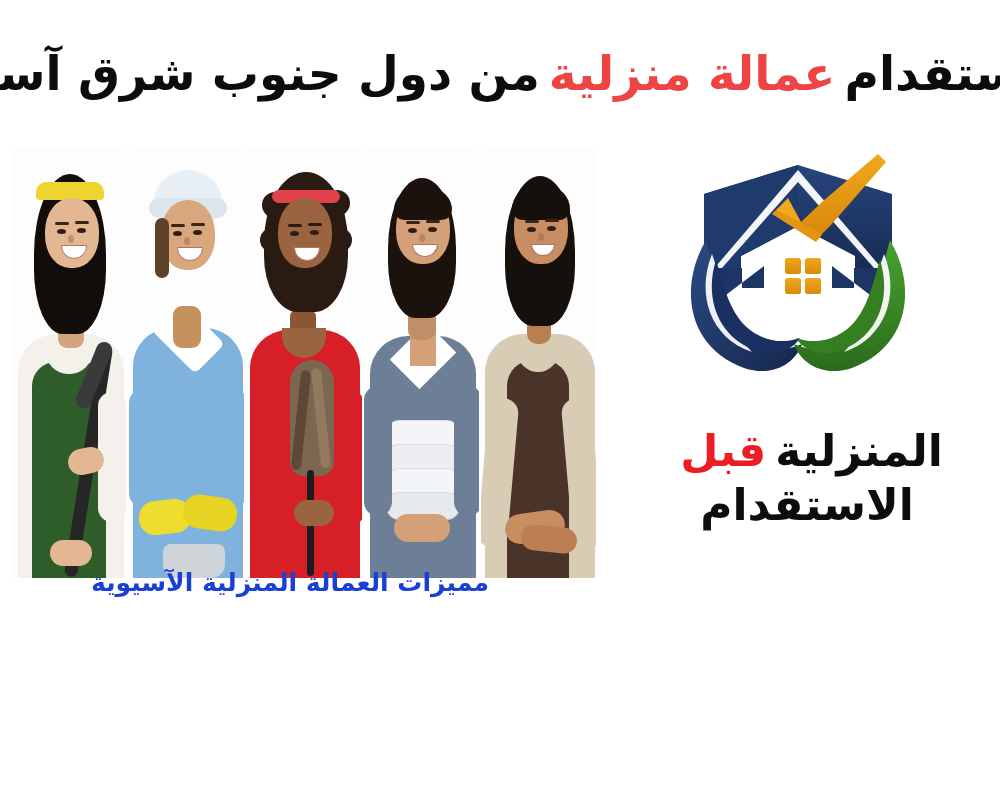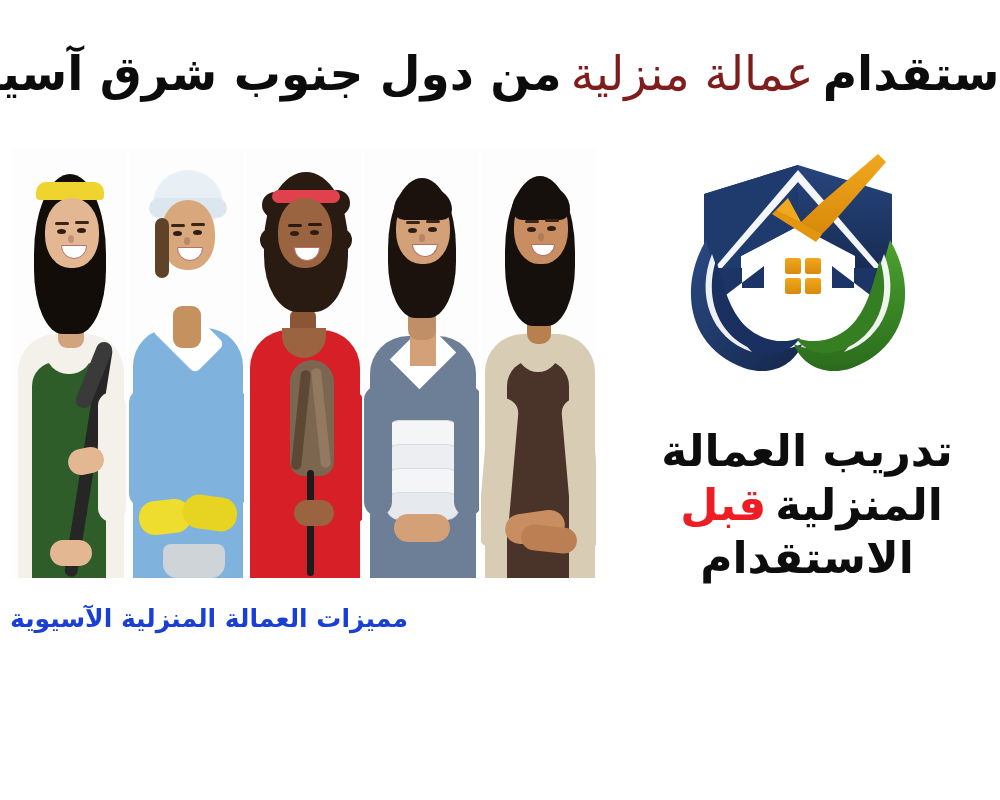--- a/index.html
+++ b/index.html
@@ -32,22 +32,22 @@
   }
   .headline .txt {
     font-size: 47px;
     font-weight: 700;
     letter-spacing: -0.5px;
     line-height: 1.15;
     color: #0c0c0c;
     font-family: "DejaVu Sans", "Liberation Sans", sans-serif;
   }
   .headline .red {
-    color: #7f1d1d;
-    font-weight: 400;
+    color: #ef4444;
+    font-weight: 700;
   }
   .sp { display: inline-block; width: 9px; }
 
   
   .collage {
     position: absolute;
     left: 12px;
     top: 148px;
     width: 584px;
     height: 430px;
@@ -124,23 +124,23 @@
     font-weight: 700;
     color: #0d0d0d;
     font-family: "DejaVu Sans", "Liberation Sans", sans-serif;
   }
   .right-text .red { color: #ee1d24; }
 
   
   .blue-sub {
     position: absolute;
     left: 10px;
-    top: 604px;
+    top: 568px;
     width: 560px;
-    text-align: left;
+    text-align: center;
     direction: rtl;
     font-size: 25px;
     font-weight: 700;
     color: #1a3fd4;
     font-family: "DejaVu Sans", "Liberation Sans", sans-serif;
     white-space: nowrap;
   }
 
   
   .bottom-cap {
@@ -373,21 +373,20 @@
       <g>
         <rect x="113" y="110" width="16" height="16" rx="2.5" fill="url(#orangeGrad)"></rect>
         <rect x="133" y="110" width="16" height="16" rx="2.5" fill="url(#orangeGrad)"></rect>
         <rect x="113" y="130" width="16" height="16" rx="2.5" fill="url(#orangeGrad)"></rect>
         <rect x="133" y="130" width="16" height="16" rx="2.5" fill="url(#orangeGrad)"></rect>
       </g>
     </svg>
   </div>
 
   <div class="right-text">
-    <div>تدريب العمالة</div>
     <div>
       <span>المنزلية</span><span class="sp"></span><span class="red">قبل</span><span class="sp"></span><span>الاستقدام</span>
     </div>
   </div>
 
   <div class="blue-sub">مميزات العمالة المنزلية الآسيوية</div>
 
 
 </div>
 

